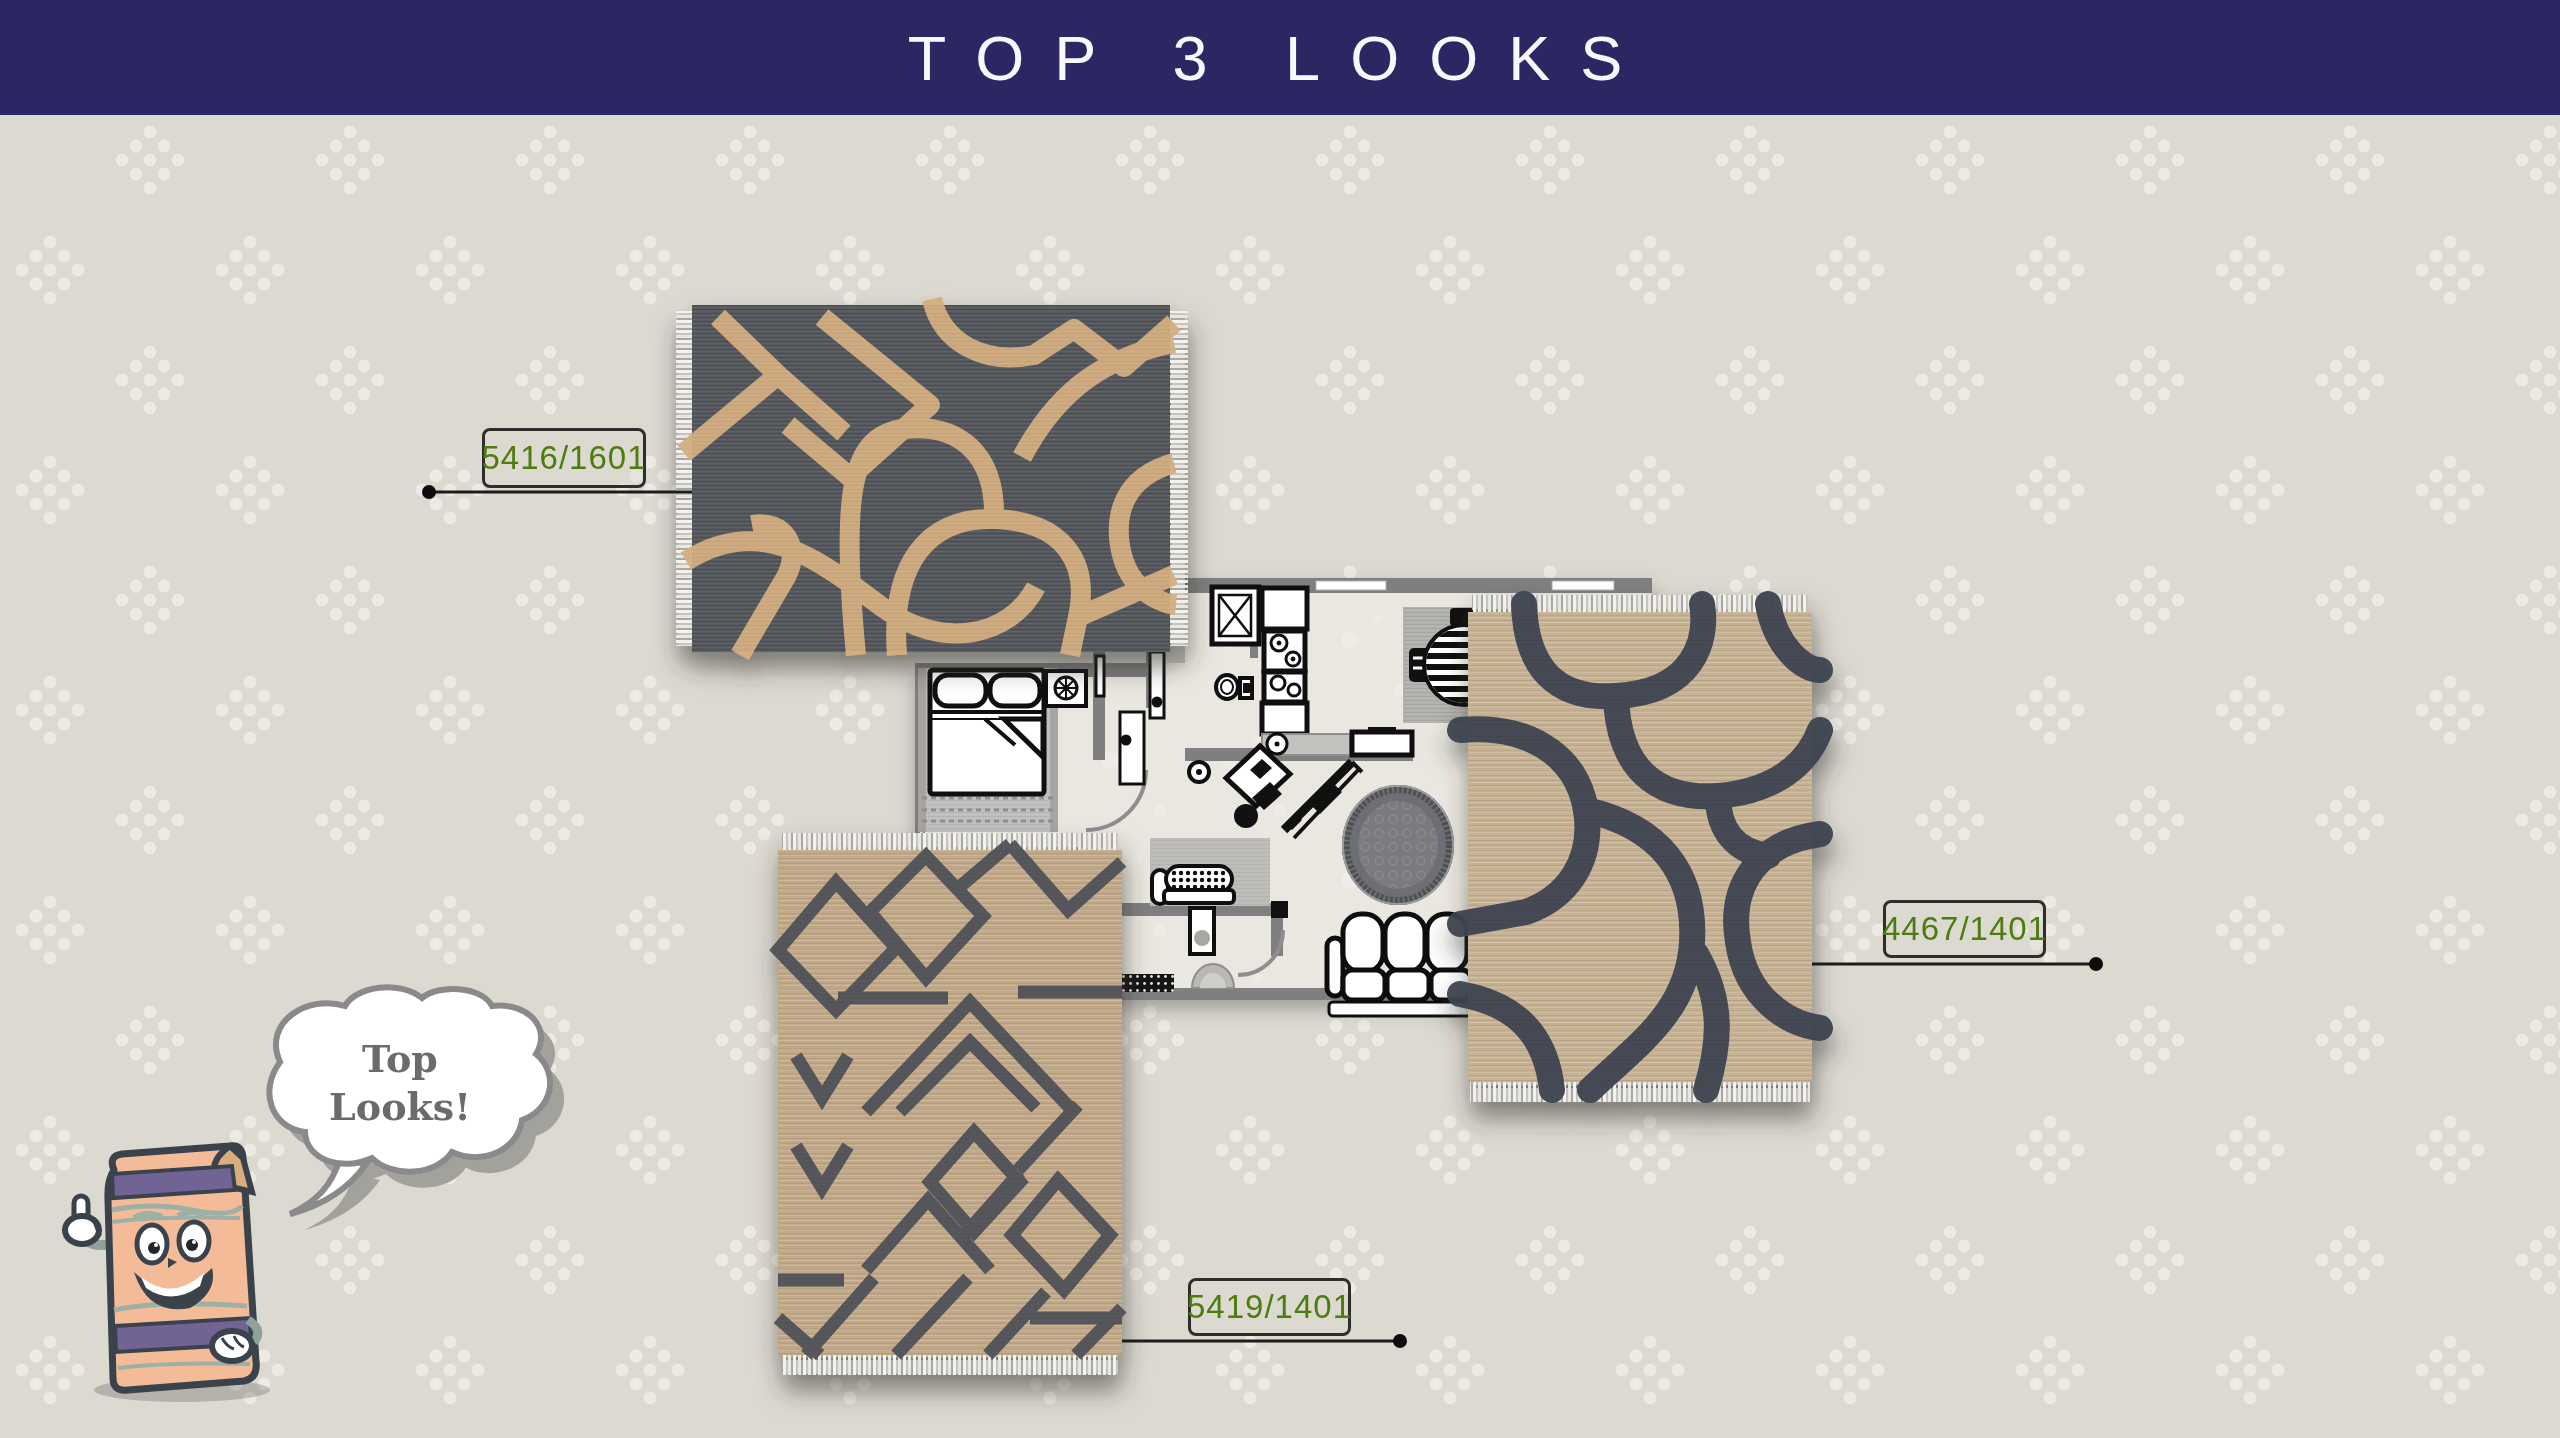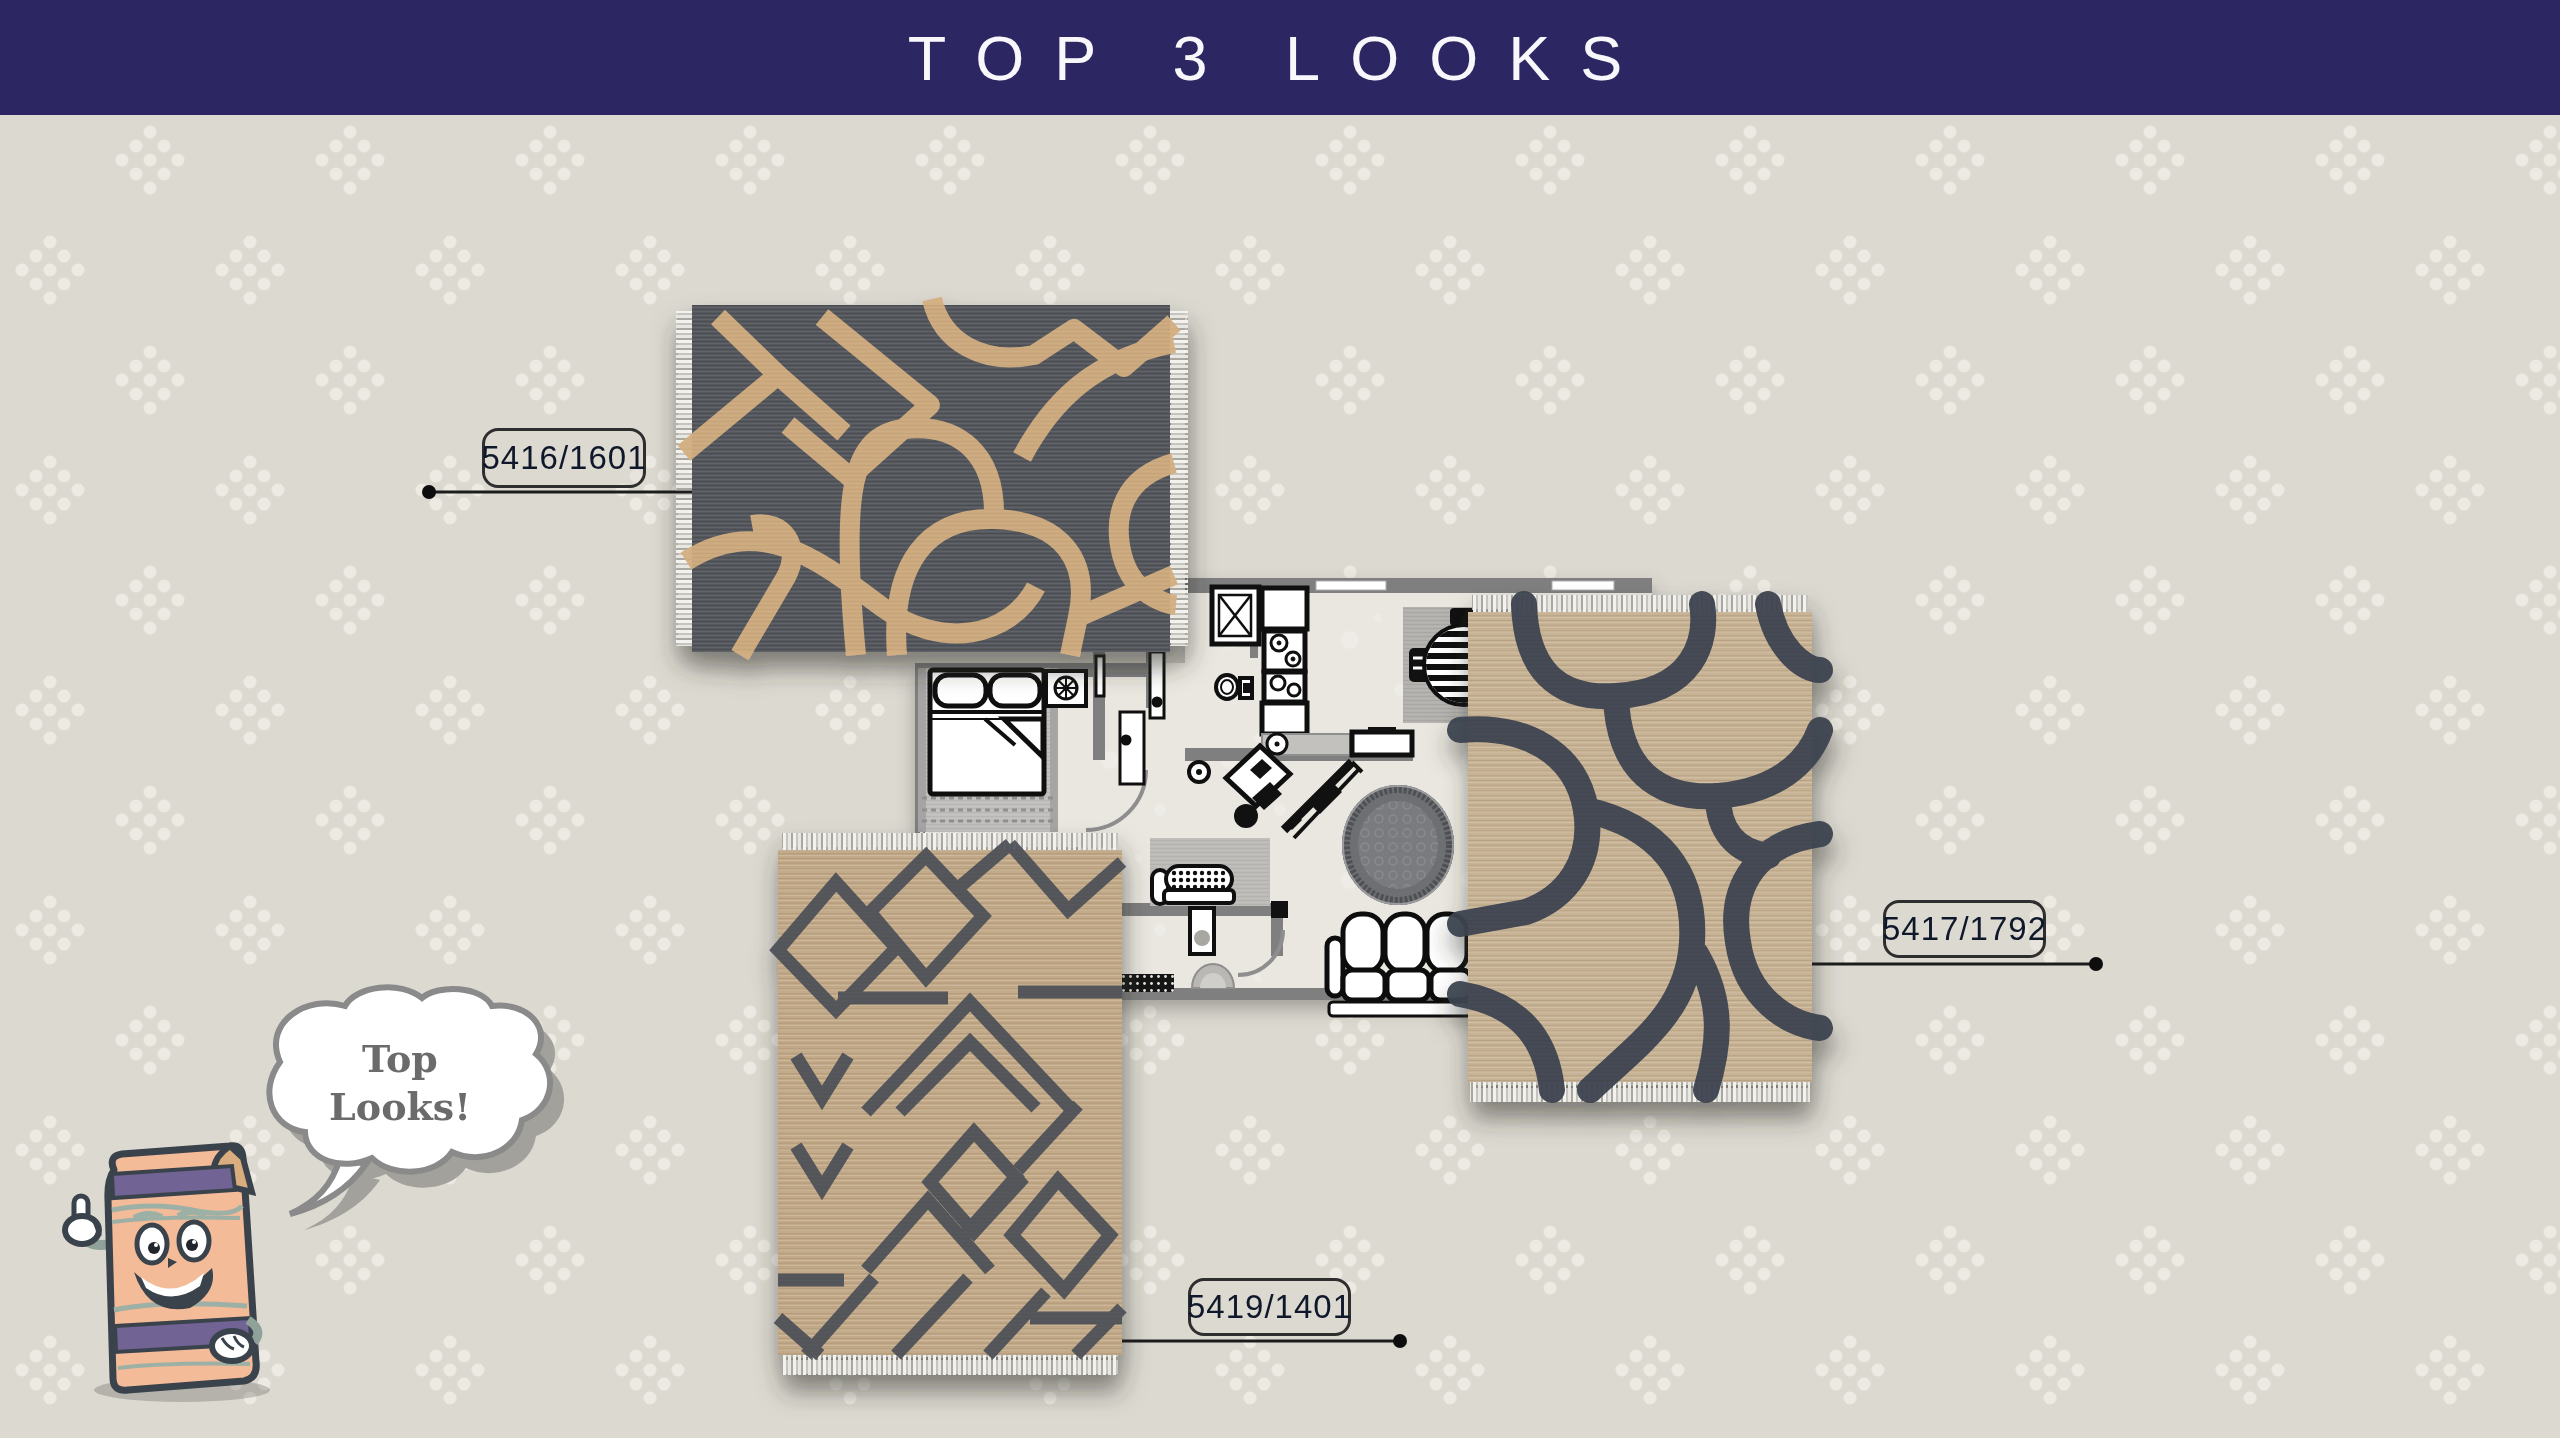--- a/index.html
+++ b/index.html
@@ -3,22 +3,22 @@
 <meta charset="utf-8">
 <style>
   html,body{margin:0;padding:0;background:#b7b5ae;}
   .page{position:relative;width:2560px;height:1438px;overflow:hidden;background:#dcd9d1;
         font-family:"Liberation Sans",sans-serif;}
   .stage{position:absolute;left:0;top:0;z-index:1;}
   .header{position:absolute;left:0;top:0;width:2560px;height:115px;background:#2c2762;z-index:5;
           display:flex;align-items:center;justify-content:center;}
   .header .title{color:#f8f7fb;font-size:63px;font-weight:500;letter-spacing:30px;
                  font-family:"Liberation Sans",sans-serif;}
-  .callout{position:absolute;z-index:6;border:3px solid #2e2e2e;border-radius:16px;
-           display:flex;align-items:center;justify-content:center;color:#0f172a;
+  .callout{position:absolute;z-index:6;border:3px solid #2e2e2e;border-radius:8px;
+           display:flex;align-items:center;justify-content:center;color:#4d7c0f;
            font-size:33px;letter-spacing:1px;background:rgba(222,217,209,.35);}
   #callout-1{left:482px;top:428px;width:158px;height:54px;}
   #callout-2{left:1883px;top:900px;width:157px;height:52px;}
   #callout-3{left:1188px;top:1278px;width:157px;height:52px;text-align:center;}
 </style>
 </head>
 <body>
 
 <div class="page">
 
@@ -446,19 +446,19 @@
   </svg>
 
   <div class="header">
     <div class="title">TOP 3 LOOKS</div>
   </div>
 
   <div class="callout" id="callout-1">
     <span>5416/1601</span>
   </div>
   <div class="callout" id="callout-2">
-    <span>5417/1792</span>
+    <span>4467/1401</span>
   </div>
   <div class="callout" id="callout-3">
     <span>5419/1401</span>
   </div>
 
 </div>
 
 </body></html>

